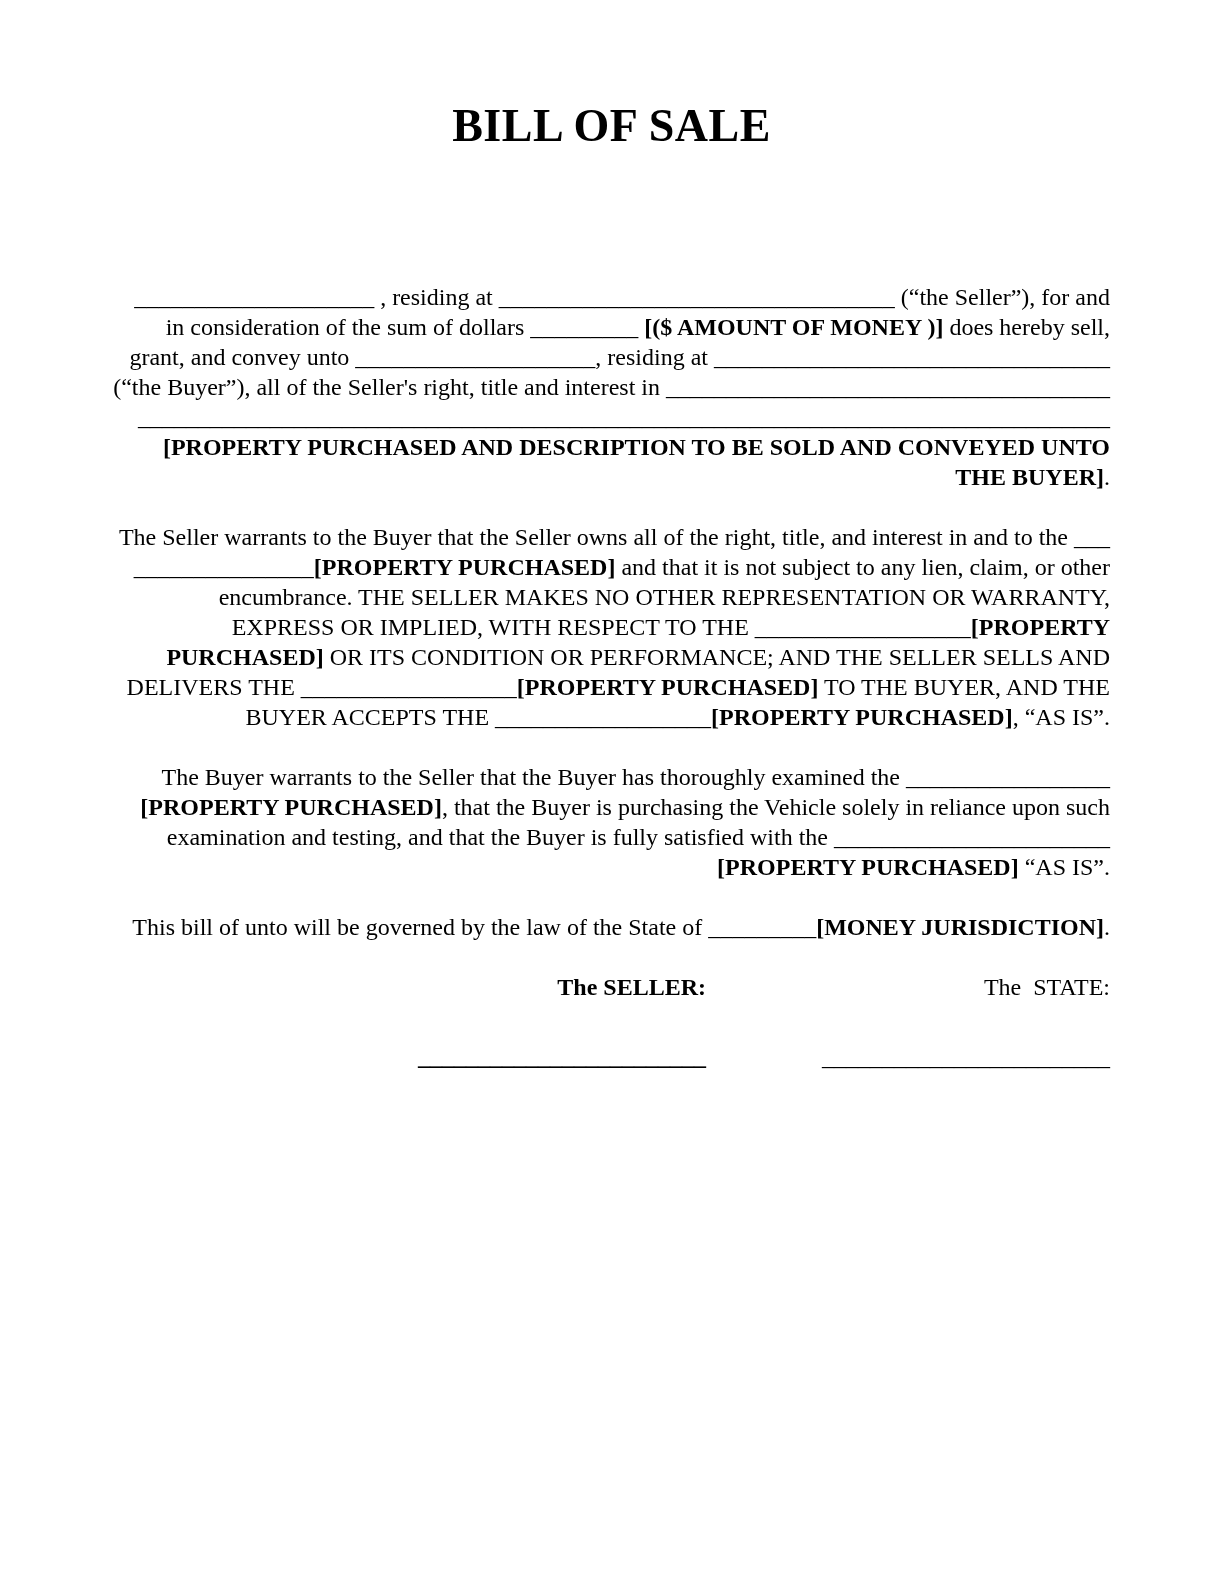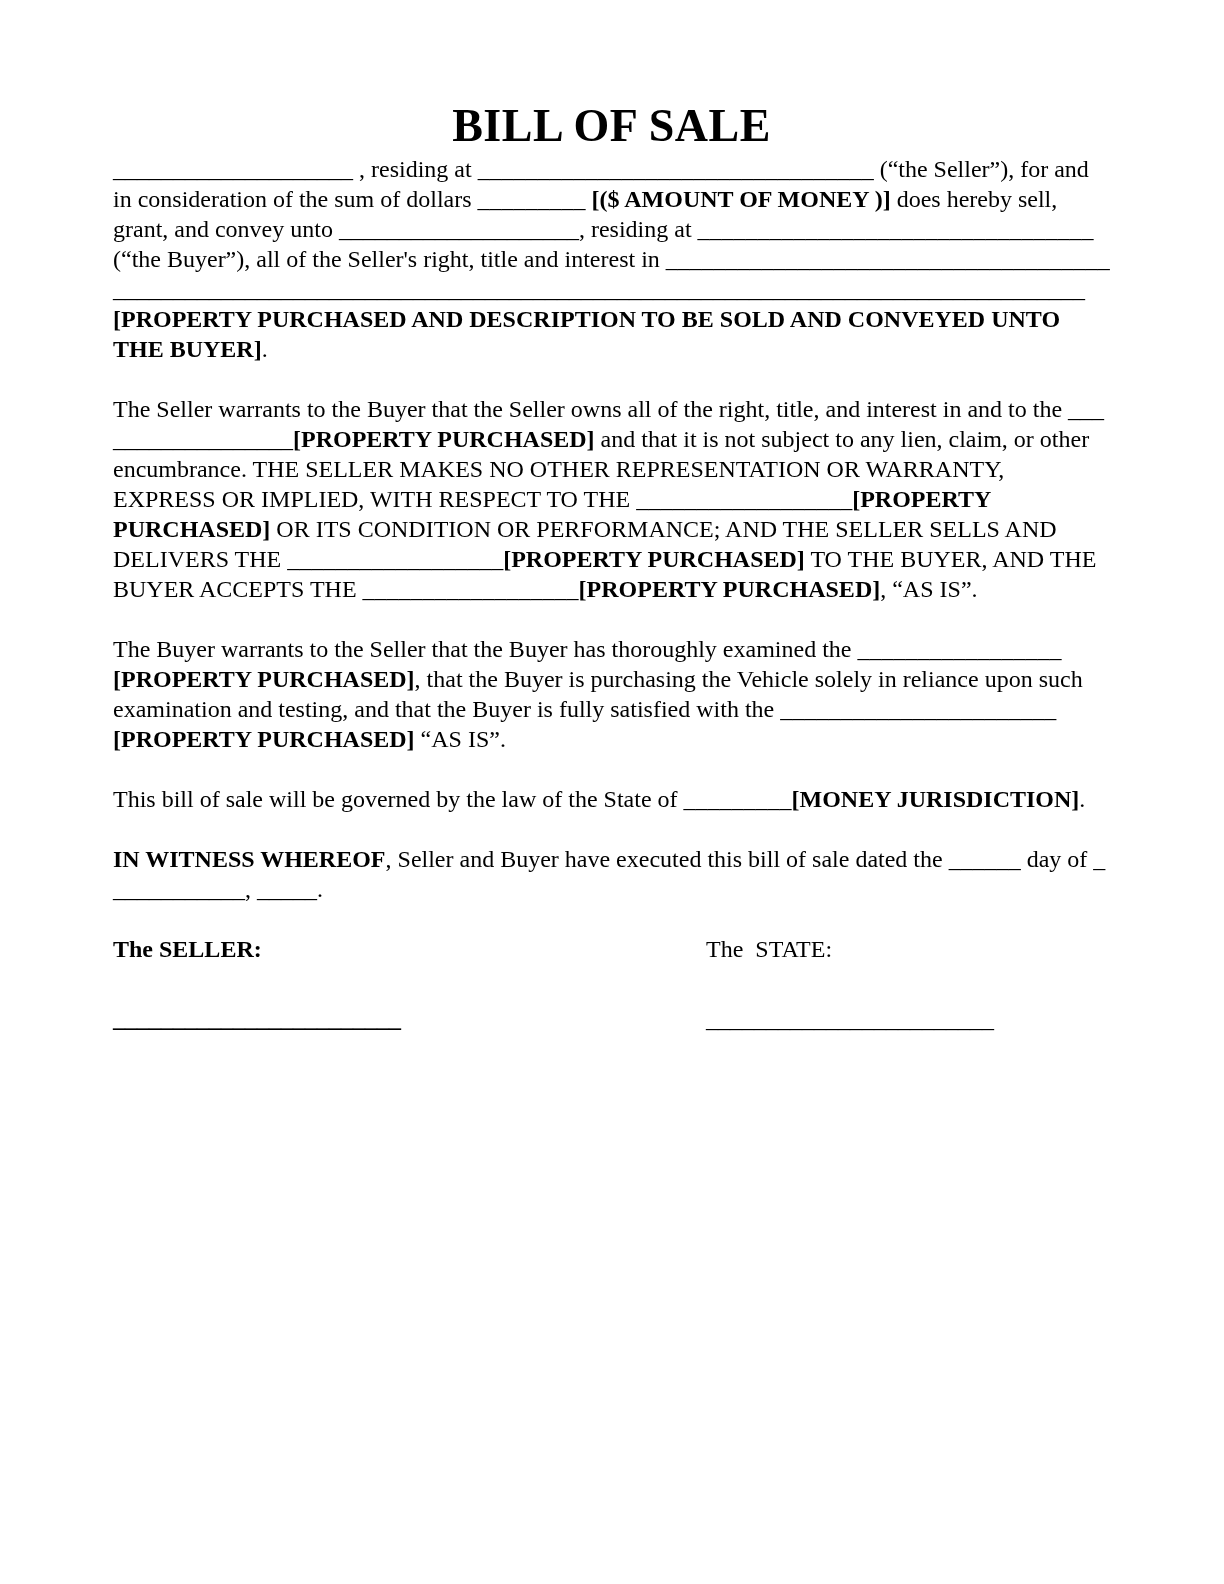--- a/index.html
+++ b/index.html
@@ -19,24 +19,25 @@
   }
   .title {
     margin-top: 98px;
     text-align: center;
     font-size: 46px;
     font-weight: bold;
     letter-spacing: 0.5px;
     line-height: 56px;
   }
   .doc {
+    margin-top: 128px;
     width: 997px;
     font-size: 24px;
     line-height: 30px;
-    text-align: left;
+    text-align: right;
   }
   .doc p { margin: 0 0 30px 0; }
   .b { font-weight: bold; }
   .blank {
     word-break: break-all;
     overflow-wrap: anywhere;
     letter-spacing: 0;
   }
   .row { display: flex; }
   .row .cell-left {
@@ -66,22 +67,21 @@
 <body>
 
 <div class="page">
 
   <h1 class="title">BILL OF SALE</h1>
 
   <div class="doc">
     <p><span class="blank">____________________</span><span> , residing at </span><span class="blank">_________________________________</span><span> (“the Seller”), for and in consideration of the sum of dollars </span><span class="blank">_________</span><span> </span><span class="b">[($ AMOUNT OF MONEY )]</span><span> does hereby sell, grant, and convey unto </span><span class="blank">____________________</span><span>, residing at </span><span class="blank">_________________________________</span><span> (“the Buyer”), all of the Seller's right, title and interest in </span><span class="blank">______________________________________________________________________________________________________________________</span><span class="b">[PROPERTY PURCHASED AND DESCRIPTION TO BE SOLD AND CONVEYED UNTO THE BUYER]</span><span>.</span></p>
     <p><span>The Seller warrants to the Buyer that the Seller owns all of the right, title, and interest in and to the </span><span class="blank">__________________</span><span class="b">[PROPERTY PURCHASED]</span><span> and that it is not subject to any lien, claim, or other encumbrance. THE SELLER MAKES NO OTHER REPRESENTATION OR WARRANTY, EXPRESS OR IMPLIED, WITH RESPECT TO THE </span><span class="blank">__________________</span><span class="b">[PROPERTY PURCHASED]</span><span> OR ITS CONDITION OR PERFORMANCE; AND THE SELLER SELLS AND DELIVERS THE </span><span class="blank">__________________</span><span class="b">[PROPERTY PURCHASED]</span><span> TO THE BUYER, AND THE BUYER ACCEPTS THE </span><span class="blank">__________________</span><span class="b">[PROPERTY PURCHASED]</span><span>, “AS IS”.</span></p>
     <p><span>The Buyer warrants to the Seller that the Buyer has thoroughly examined the </span><span class="blank">_________________</span><span> </span><span class="b">[PROPERTY PURCHASED]</span><span>, that the Buyer is purchasing the Vehicle solely in reliance upon such examination and testing, and that the Buyer is fully satisfied with the </span><span class="blank">_______________________</span><span> </span><span class="b">[PROPERTY PURCHASED]</span><span> “AS IS”.</span></p>
-    <p><span>This bill of sale will be governed by the law of the State of </span><span class="blank">_________</span><span class="b">[MONEY JURISDICTION]</span><span>.</span></p>
-    <p><span class="b">IN WITNESS WHEREOF</span><span>, Seller and Buyer have executed this bill of sale dated the </span><span class="blank">______</span><span> day of </span><span class="blank">____________</span><span>, </span><span class="blank">_____</span><span>.</span></p>
+    <p><span>This bill of unto will be governed by the law of the State of </span><span class="blank">_________</span><span class="b">[MONEY JURISDICTION]</span><span>.</span></p>
 
     <div class="row">
       <span class="cell-left">The SELLER:</span>
       <span class="cell-right">The  STATE:</span>
     </div>
 
     <div class="row sig-lines">
       <span class="cell-left">________________________</span>
       <span class="cell-right">________________________</span>
     </div>

